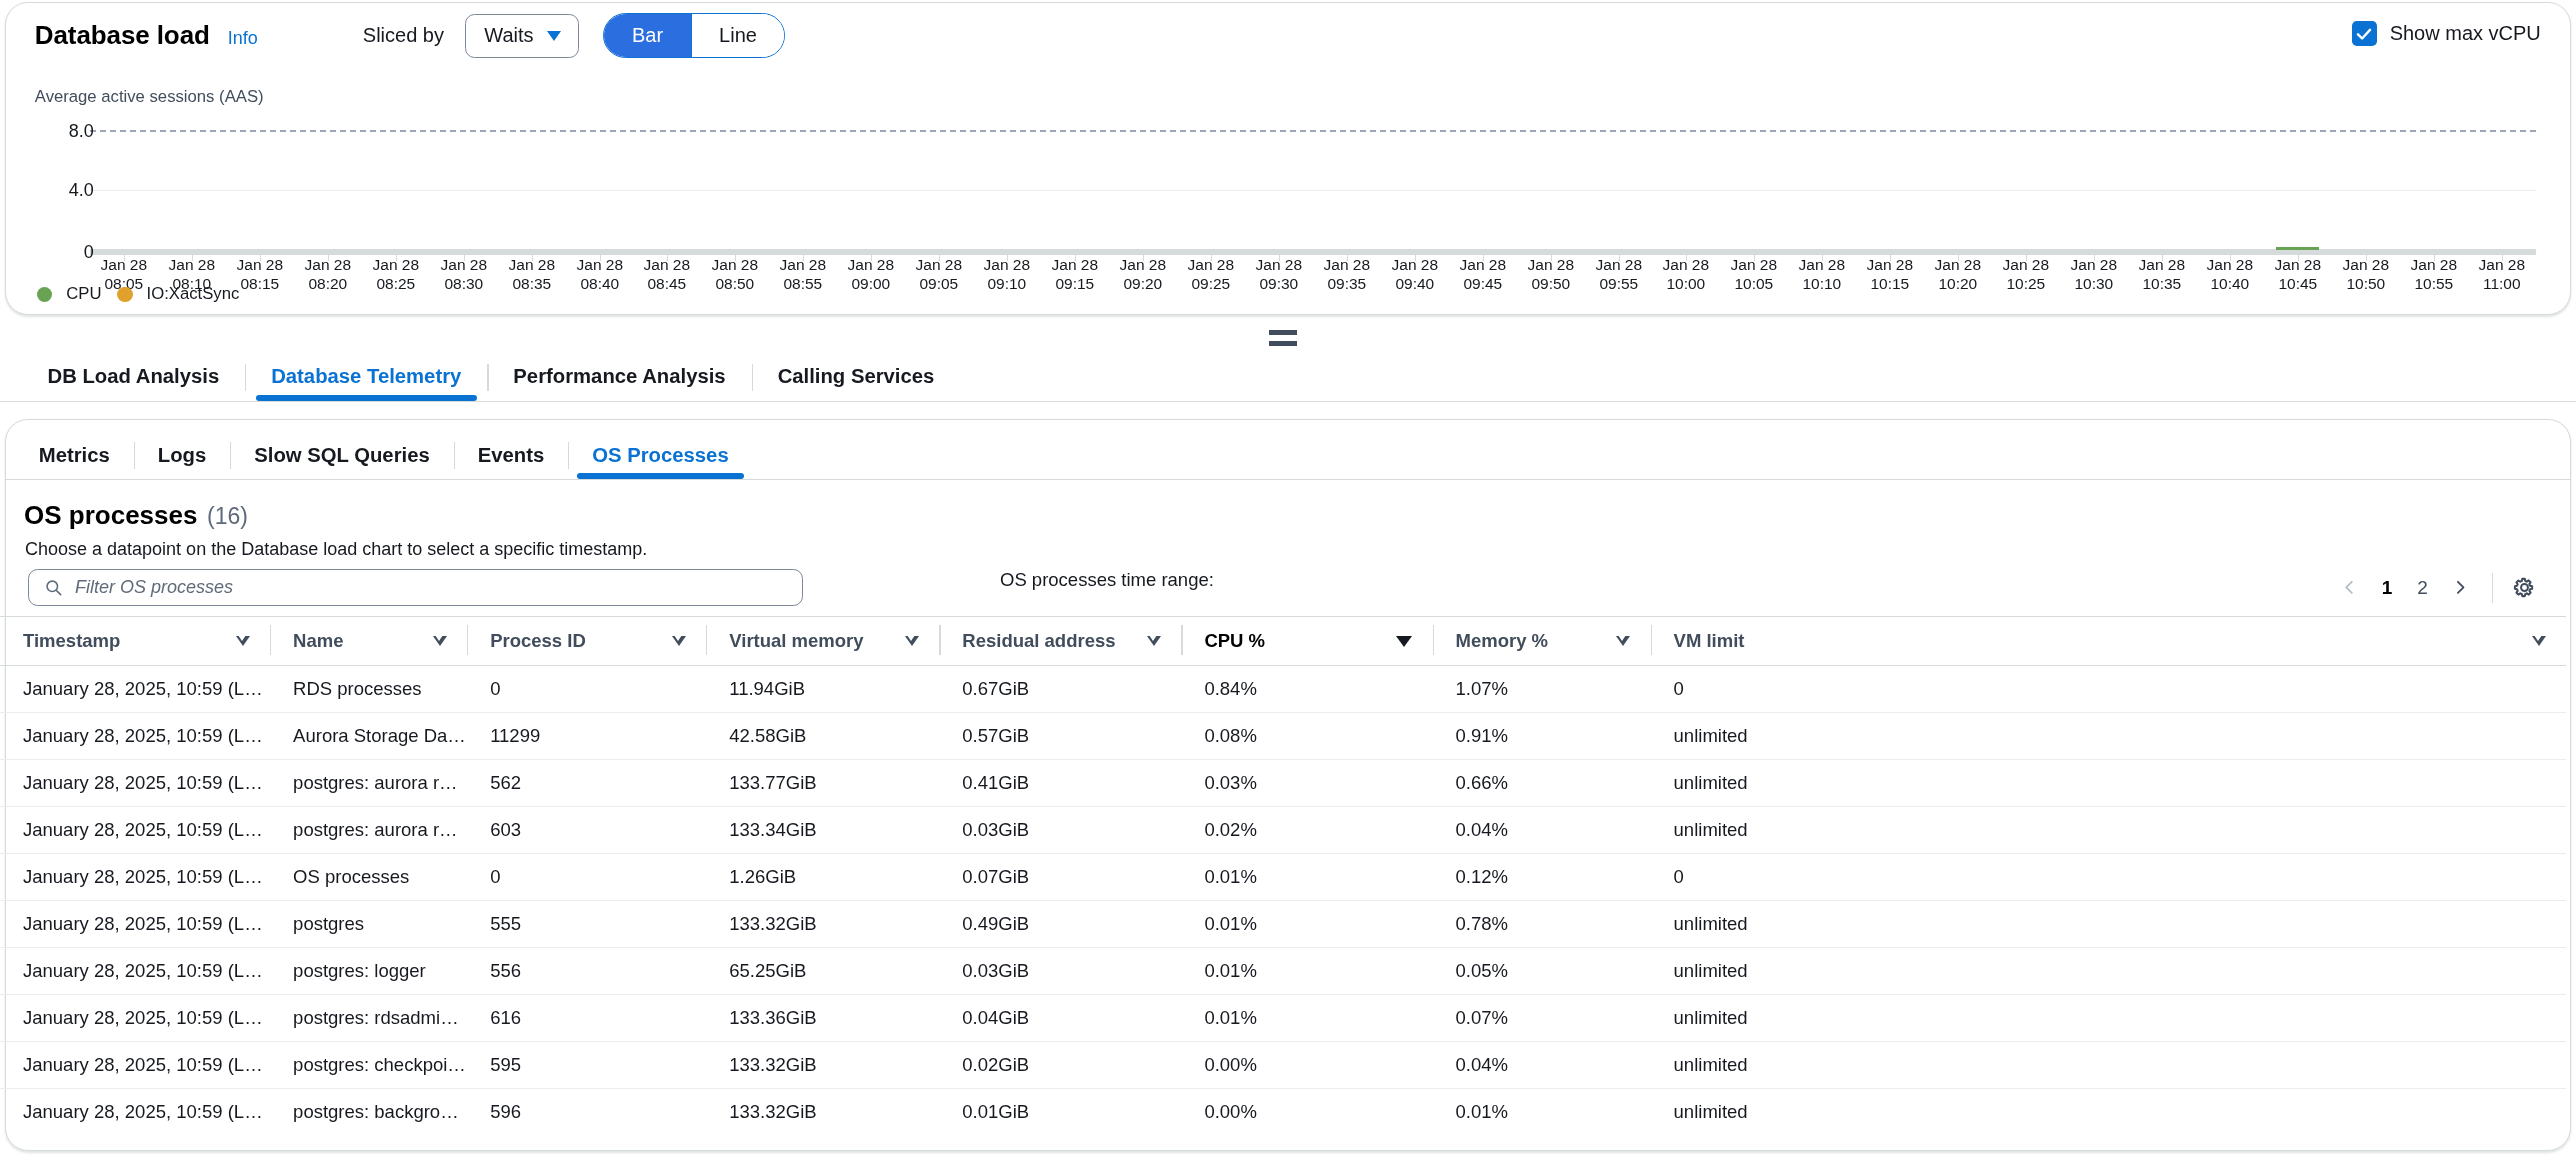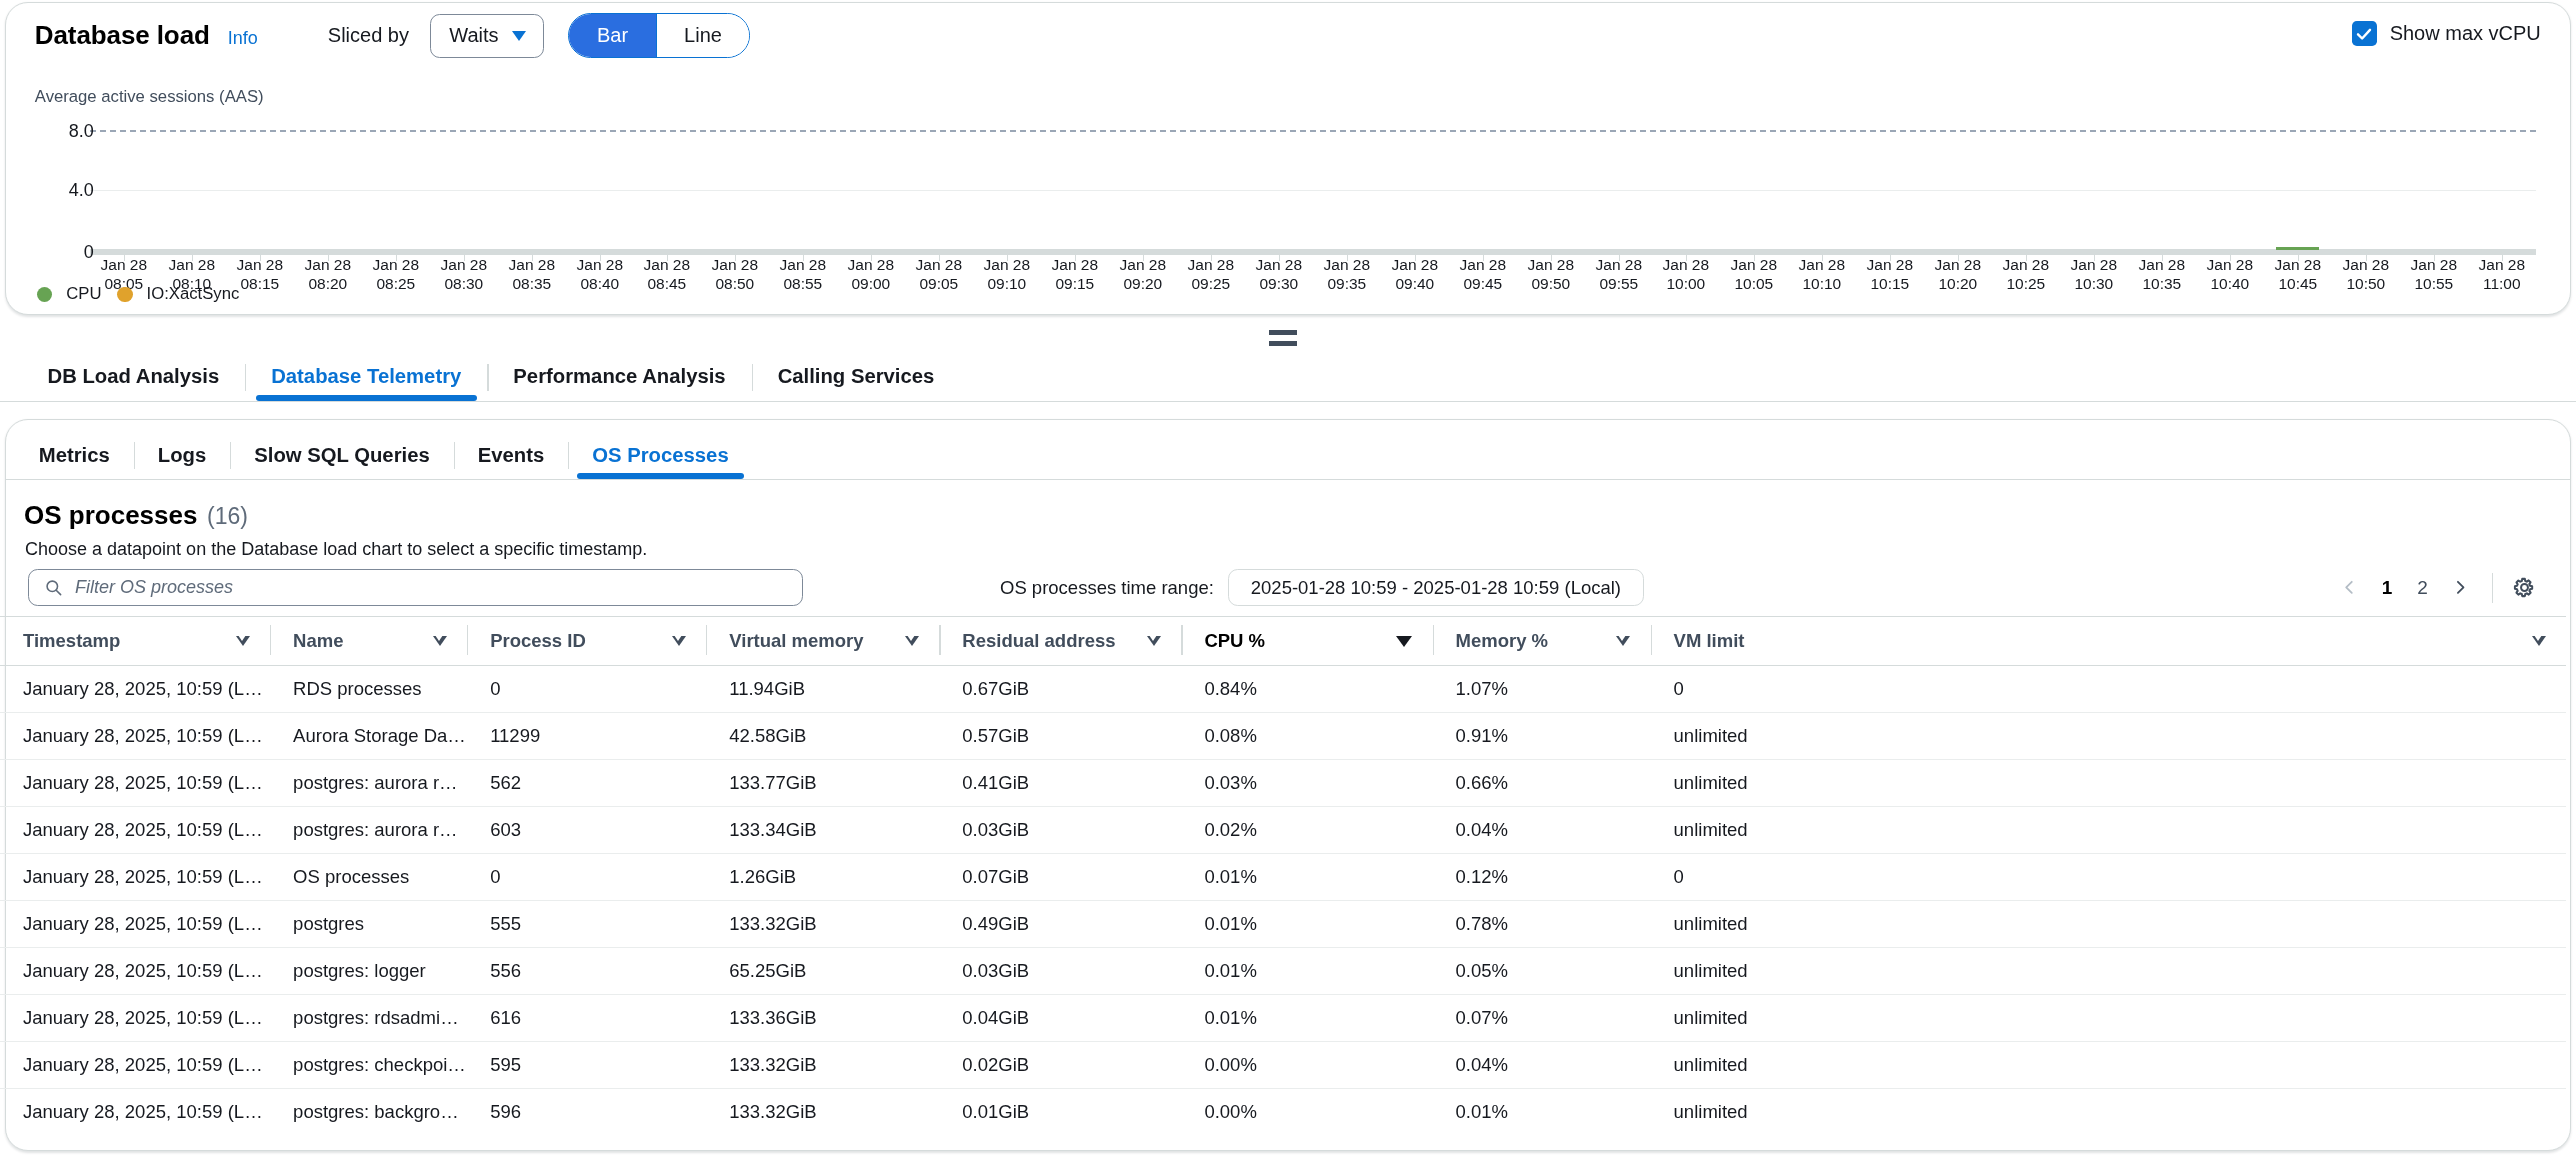--- a/index.html
+++ b/index.html
@@ -35,21 +35,21 @@
   }
   .chart-title {
     font-size: 26px; font-weight: 700; letter-spacing: -0.1px;
     color: #000000;
   }
   .info-link {
     font-size: 18px; color: #0972d3; margin-left: 18px;
     position: relative; top: 2.4px; cursor: pointer;
   }
   .sliced-by-label {
-    font-size: 20px; color: #16191f; margin-left: 70px;
+    font-size: 20px; color: #16191f; margin-left: 105px;
   }
   .select-box {
     margin-left: 21.5px;
     height: 44px; min-width: 114px;
     border: 1.8px solid #7d8998; border-radius: 9.6px;
     background: #ffffff;
     display: flex; align-items: center; justify-content: center;
     gap: 13px; padding: 0 16.7px;
     font-size: 20px; color: #16191f;
     cursor: pointer;
@@ -514,21 +514,20 @@
 <div id="filter-input">
   <svg viewBox="0 0 24 24">
     <circle cx="10.5" cy="10.5" r="6.6" fill="none" stroke="#5f6b7a" stroke-width="2"></circle>
     <line x1="15.4" y1="15.4" x2="21" y2="21" stroke="#5f6b7a" stroke-width="2" stroke-linecap="round"></line>
   </svg>
   <span class="placeholder">Filter OS processes</span>
 </div>
 
 <div id="time-range-group">
   <span class="tr-label">OS processes time range:</span>
-  <div class="tr-box">2025-01-28 10:59 - 2025-01-28 10:59 (Local)</div>
 </div>
 
 <div id="pagination">
   <div class="pg-btn">
     <svg viewBox="0 0 24 24">
       <path d="M15.5 4 L7.5 12 L15.5 20" fill="none" stroke="#b4bdc6" stroke-width="2.6" stroke-linecap="round" stroke-linejoin="round"></path>
     </svg>
   </div>
   <div class="pg-num active">1</div>
   <div class="pg-num">2</div>

